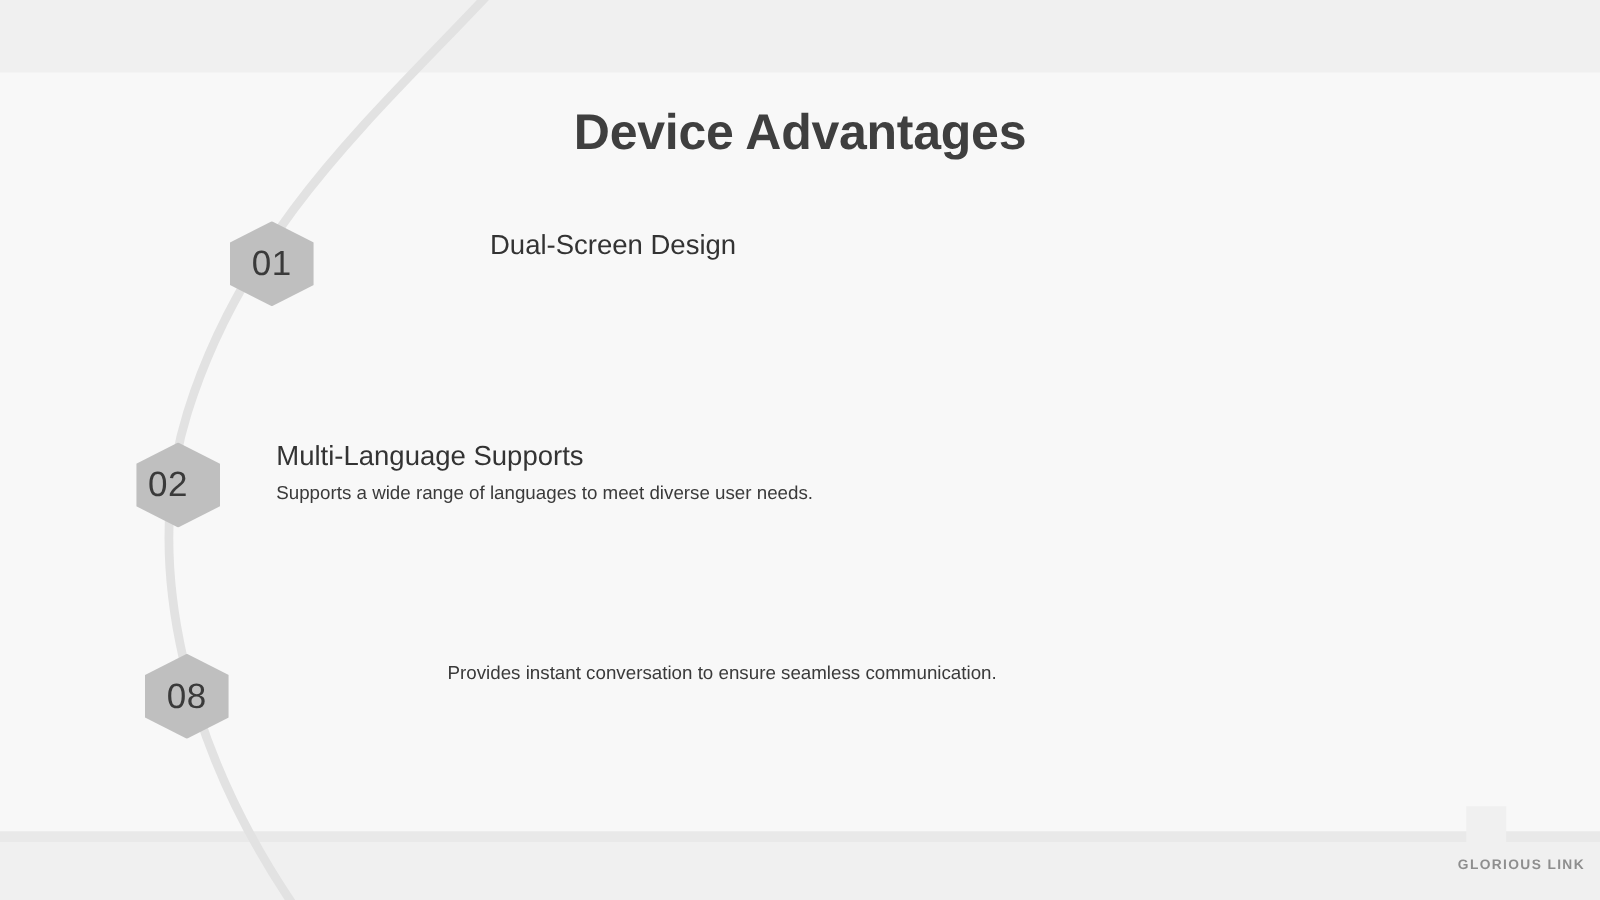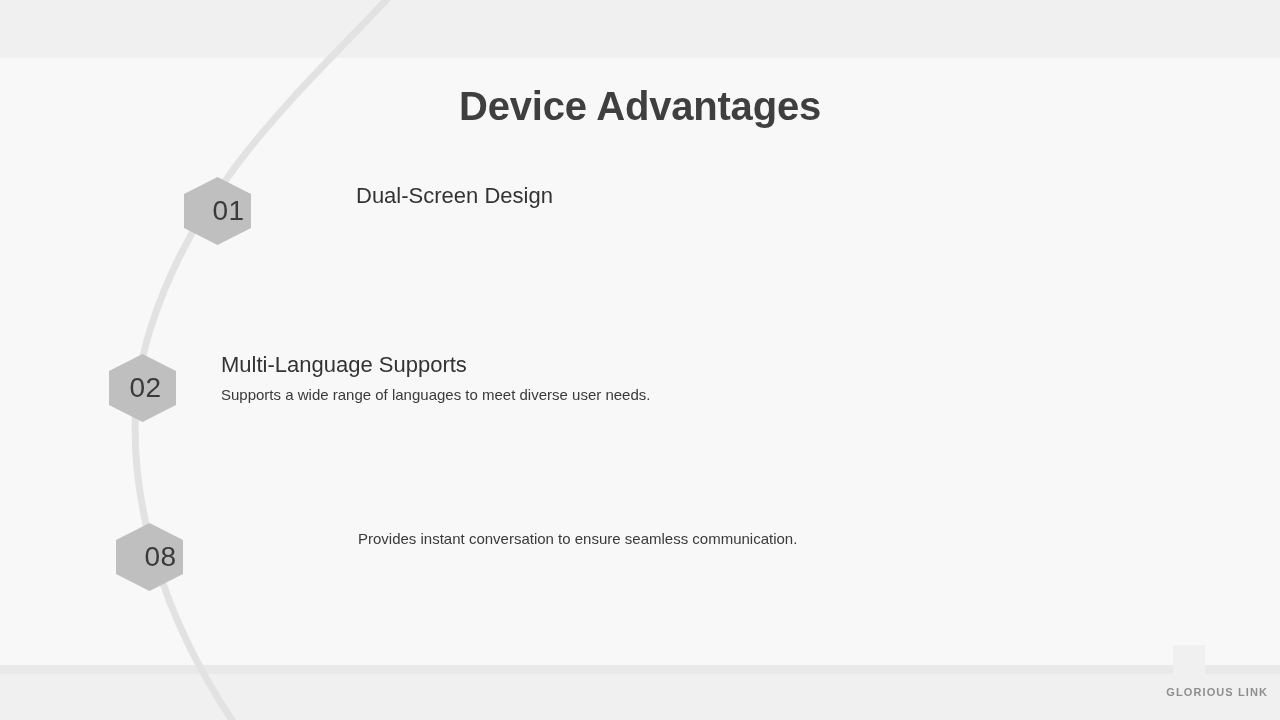--- a/index.html
+++ b/index.html
@@ -119,21 +119,20 @@
     left: 0;
     top: 0;
     width: 100%;
     height: 100%;
     display: flex;
     align-items: center;
     justify-content: center;
     font-size: 28px;
     color: #3a3a3a;
     letter-spacing: 0.5px;
-    padding-left: 11px;
   }
 </style>
 </head>
 <body>
 
 <div id="slide">
 
   <div class="band-top"></div>
   <div class="band-bottom-thin"></div>
   <div class="band-bottom"></div>
@@ -145,21 +144,21 @@
   <div class="footer-tab"></div>
 
   <div class="slide-title">Device Advantages</div>
 
   <div class="hex" style="left:184px; top:177px; width:67px; height:68px;">
     <svg width="67" height="68" viewBox="0 0 67 68">
       <polygon points="33.5,0 67,17 67,51 33.5,68 0,51 0,17" fill="#bfbfbf"></polygon>
     </svg>
     <div class="hex-num">01</div>
   </div>
-  <div class="item-text" style="left:356px; top:183px;">
+  <div class="item-text" style="left:392px; top:183px;">
     <div class="item-title">Dual-Screen Design</div>
   </div>
 
   <div class="hex" style="left:109px; top:354px; width:51px; height:68px;">
     <svg width="67" height="68" viewBox="0 0 67 68">
       <polygon points="33.5,0 67,17 67,51 33.5,68 0,51 0,17" fill="#bfbfbf"></polygon>
     </svg>
     <div class="hex-num">02</div>
   </div>
   <div class="item-text" style="left:221px; top:352px;">

